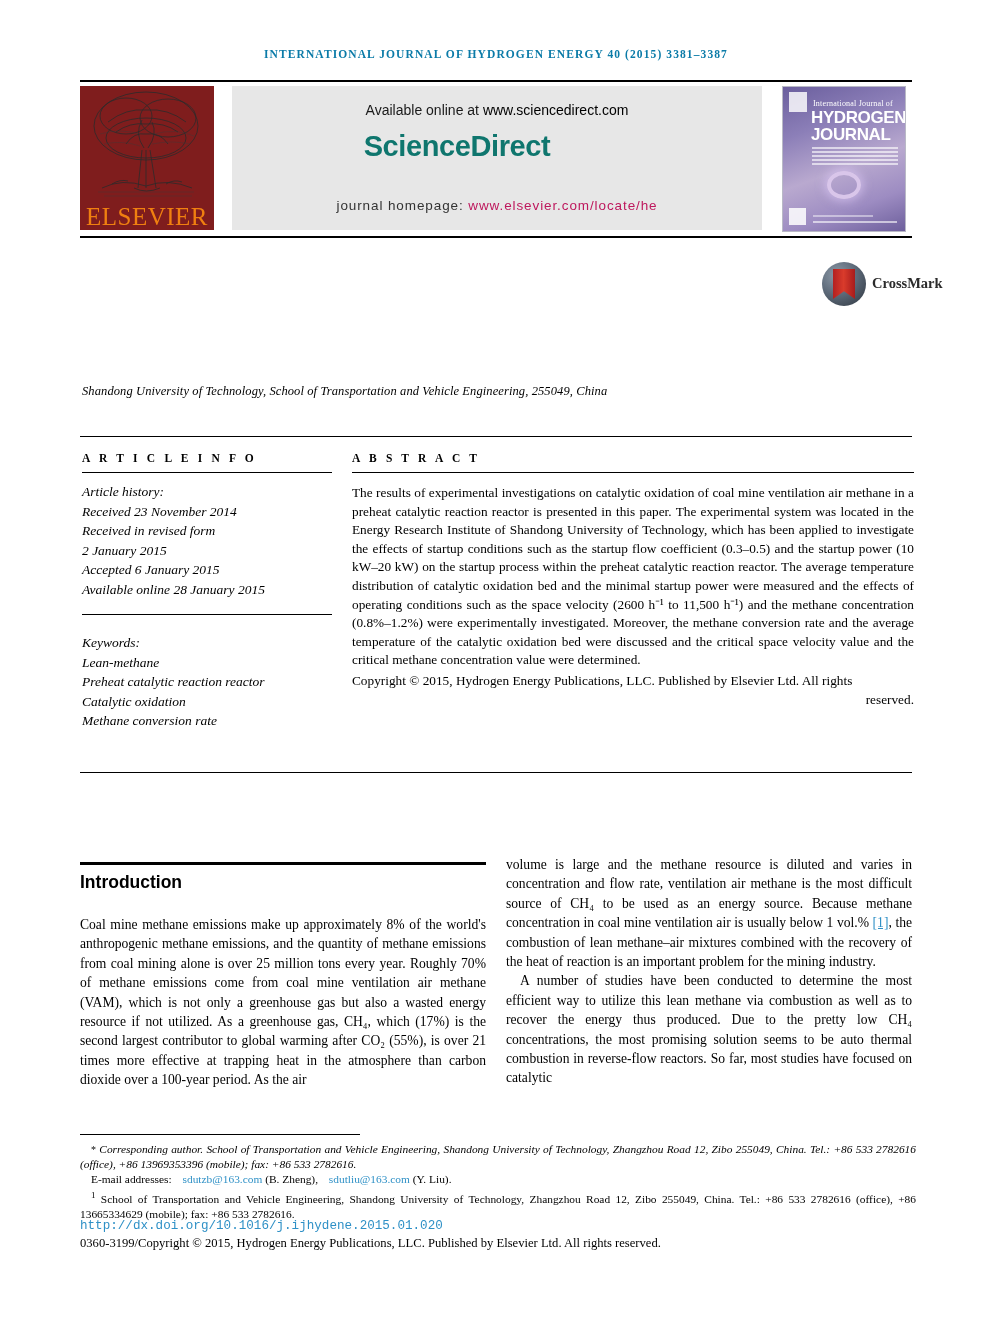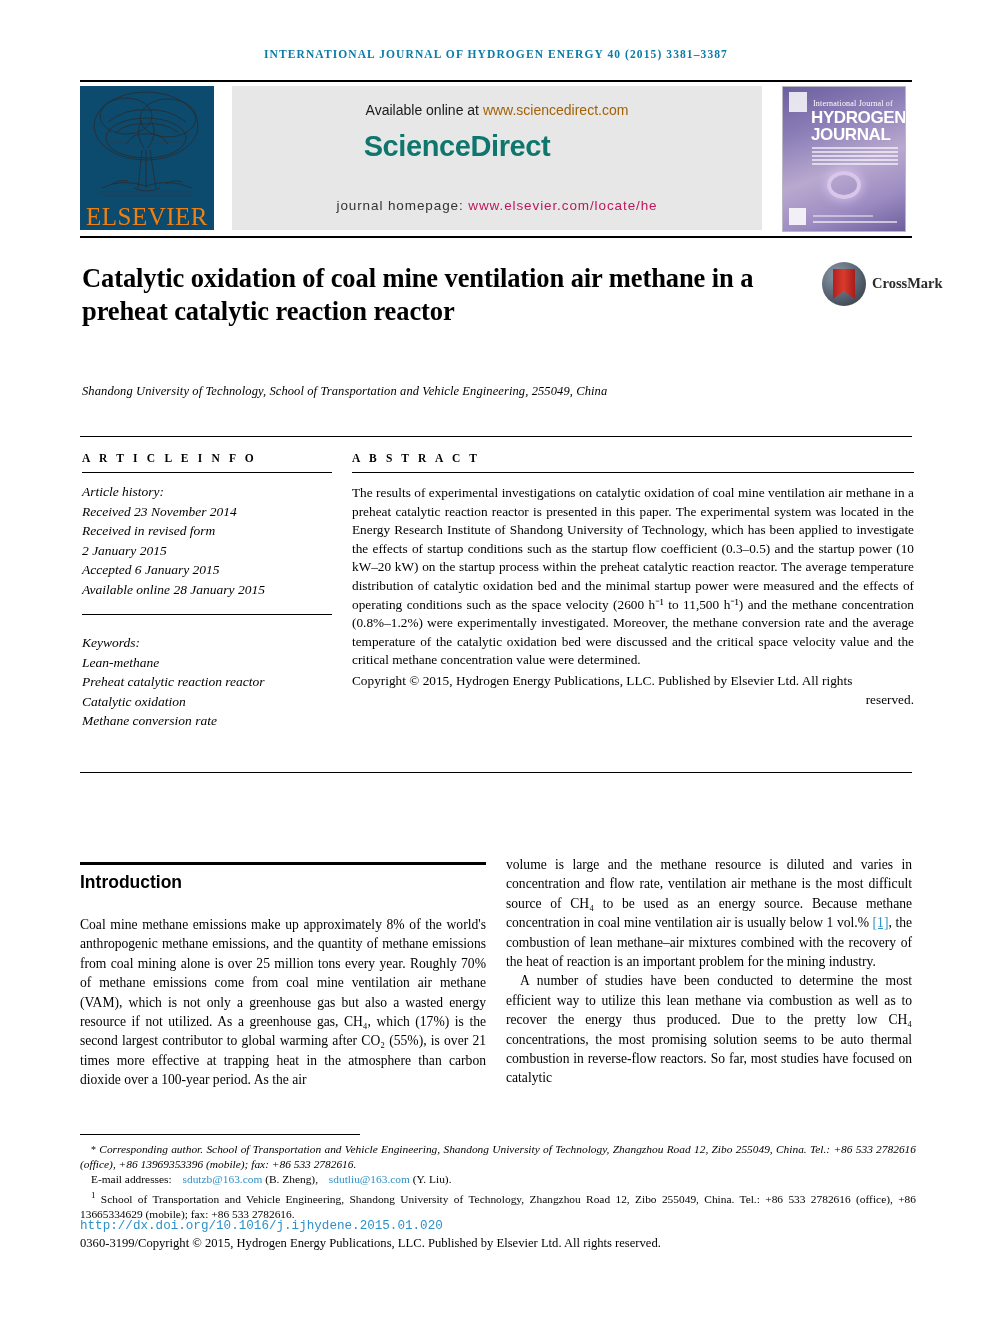--- a/index.html
+++ b/index.html
@@ -48,21 +48,21 @@
   .masthead {
     position: absolute;
     left: 80px; top: 86px;
     width: 832px;
     height: 144px;
   }
   .elsevier-box {
     position: absolute;
     left: 0; top: 0;
     width: 134px; height: 144px;
-    background: #0c4a6e;
+    background: #7f1d1d;
     overflow: hidden;
   }
   .tree-svg { position: absolute; left: 2px; top: 2px; }
   .elsevier-word {
     position: absolute;
     left: 0px; bottom: 0px;
     width: 134px;
     text-align: center;
     color: #f08010;
     font-family: "Liberation Serif", serif;
@@ -78,21 +78,21 @@
     background: #e7e7e7;
   }
   .sd-avail {
     position: absolute;
     left: 0; top: 16px; width: 530px;
     text-align: center;
     font-family: "Liberation Sans", sans-serif;
     font-size: 14px;
     color: #1a1a1a;
   }
-  .sd-avail a { color: #a16207; text-decoration: none; }
+  .sd-avail a { color: #000000; text-decoration: none; }
   .sd-logo {
     position: absolute;
     left: 0; top: 44px; width: 450px;
     text-align: center;
     font-family: "Liberation Sans", sans-serif;
     font-size: 29px;
     font-weight: bold;
     color: #0f766e;
     letter-spacing: -0.4px;
   }
@@ -420,21 +420,20 @@
           <i></i>
       </div>
       <div class="cover-ring"></div>
       <div class="cover-tag2"></div>
       <div class="cover-foot2"></div>
       <div class="cover-foot"></div>
     </div>
   </div>
   <div class="hrule-mast"></div>
 
-  <div class="title">Catalytic oxidation of coal mine ventilation air methane in a preheat catalytic reaction reactor</div>
 
   <div class="crossmark">
     <div class="cm-circle">
       <div class="cm-book"></div>
     </div>
     <div class="cm-word">CrossMark</div>
   </div>
 
   <div class="affil">Shandong University of Technology, School of Transportation and Vehicle Engineering, 255049, China</div>
 

